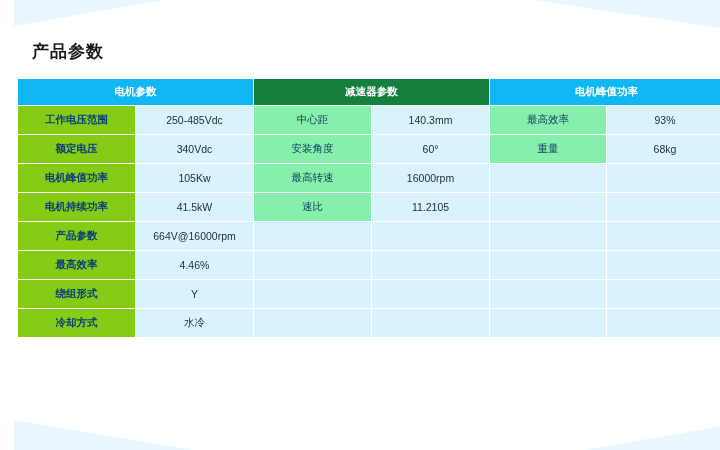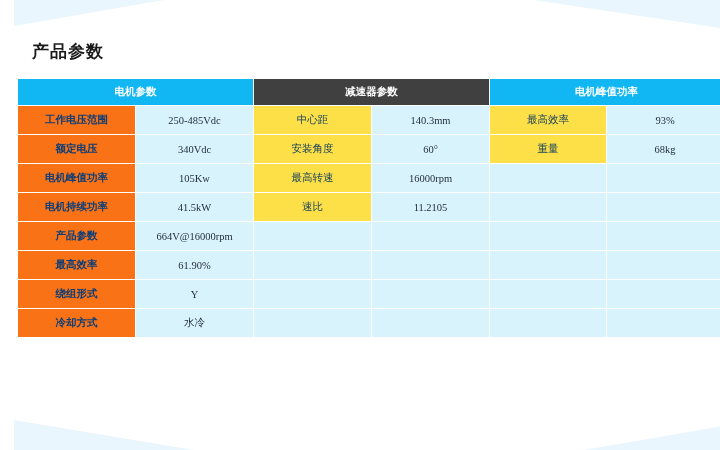--- a/index.html
+++ b/index.html
@@ -79,37 +79,36 @@
     padding: 0 2px;
   }
   .grp-header {
     background: #00b0f0;
     color: #ffffff;
     font-weight: bold;
     font-size: 11.5px;
     height: 26px !important;
   }
   .grp-header.motor { background: #11b7f2; }
-  .grp-header.gear  { background: #404040; }
+  .grp-header.gear  { background: #15803d; }
   .grp-header.combo { background: #11b7f2; }
   .lbl {
-    background: #f97316;
+    background: #84cc16;
     color: #0b3d78;
     font-weight: bold;
   }
   .val {
     background: #d9f3fd;
     color: #1d2b33;
-    font-family: Liberation Serif, serif;
   }
   .lbl.empty, .val.empty {
     background: #d9f3fd;
   }
   .lbl-mid {
-    background: #fde047;
+    background: #86efac;
     color: #14405f;
   }
   .col-a { width: 118px; }
   .col-b { width: 118px; }
   .col-c { width: 118px; }
   .col-d { width: 118px; }
   .col-e { width: 117px; }
   .col-f { width: 117px; }
 </style>
 </head>
@@ -183,21 +182,21 @@
           <td class="lbl">产品参数</td>
           <td class="val">664V@16000rpm</td>
           <td class="val empty"></td>
           <td class="val empty"></td>
           <td class="val empty"></td>
           <td class="val empty"></td>
         </tr>
 
         <tr>
           <td class="lbl">最高效率</td>
-          <td class="val">61.90%</td>
+          <td class="val">4.46%</td>
           <td class="val empty"></td>
           <td class="val empty"></td>
           <td class="val empty"></td>
           <td class="val empty"></td>
         </tr>
 
         <tr>
           <td class="lbl">绕组形式</td>
           <td class="val">Y</td>
           <td class="val empty"></td>

